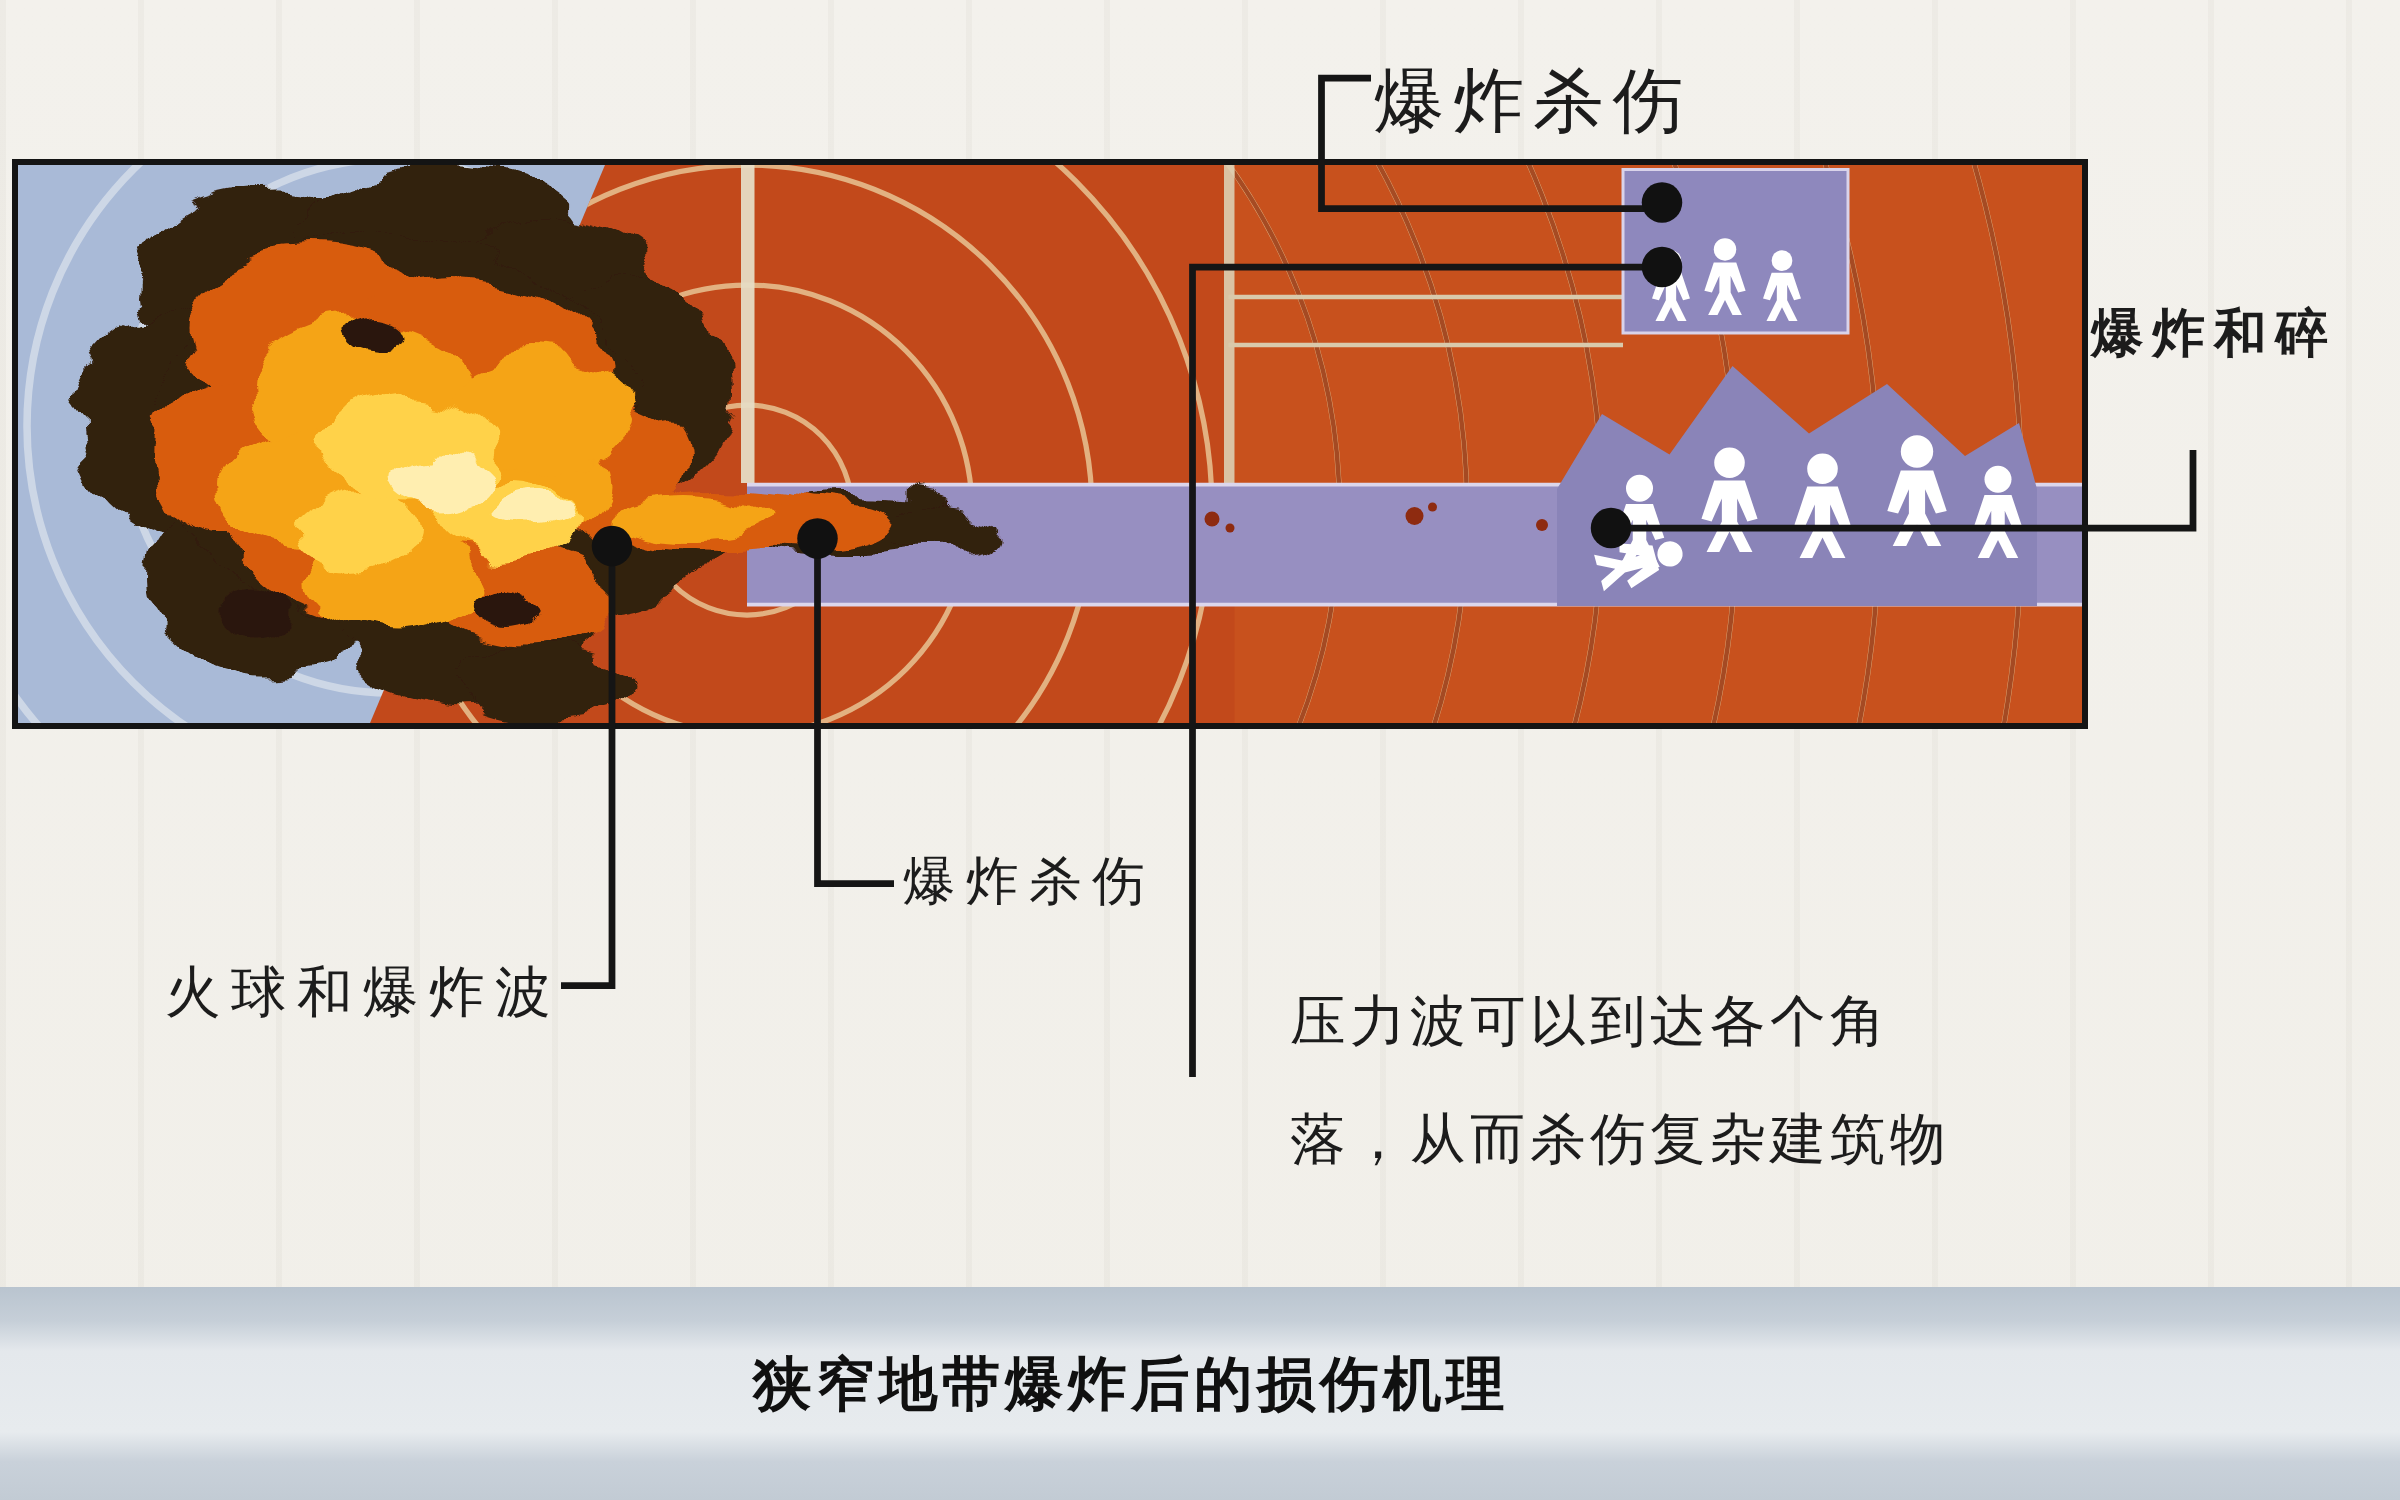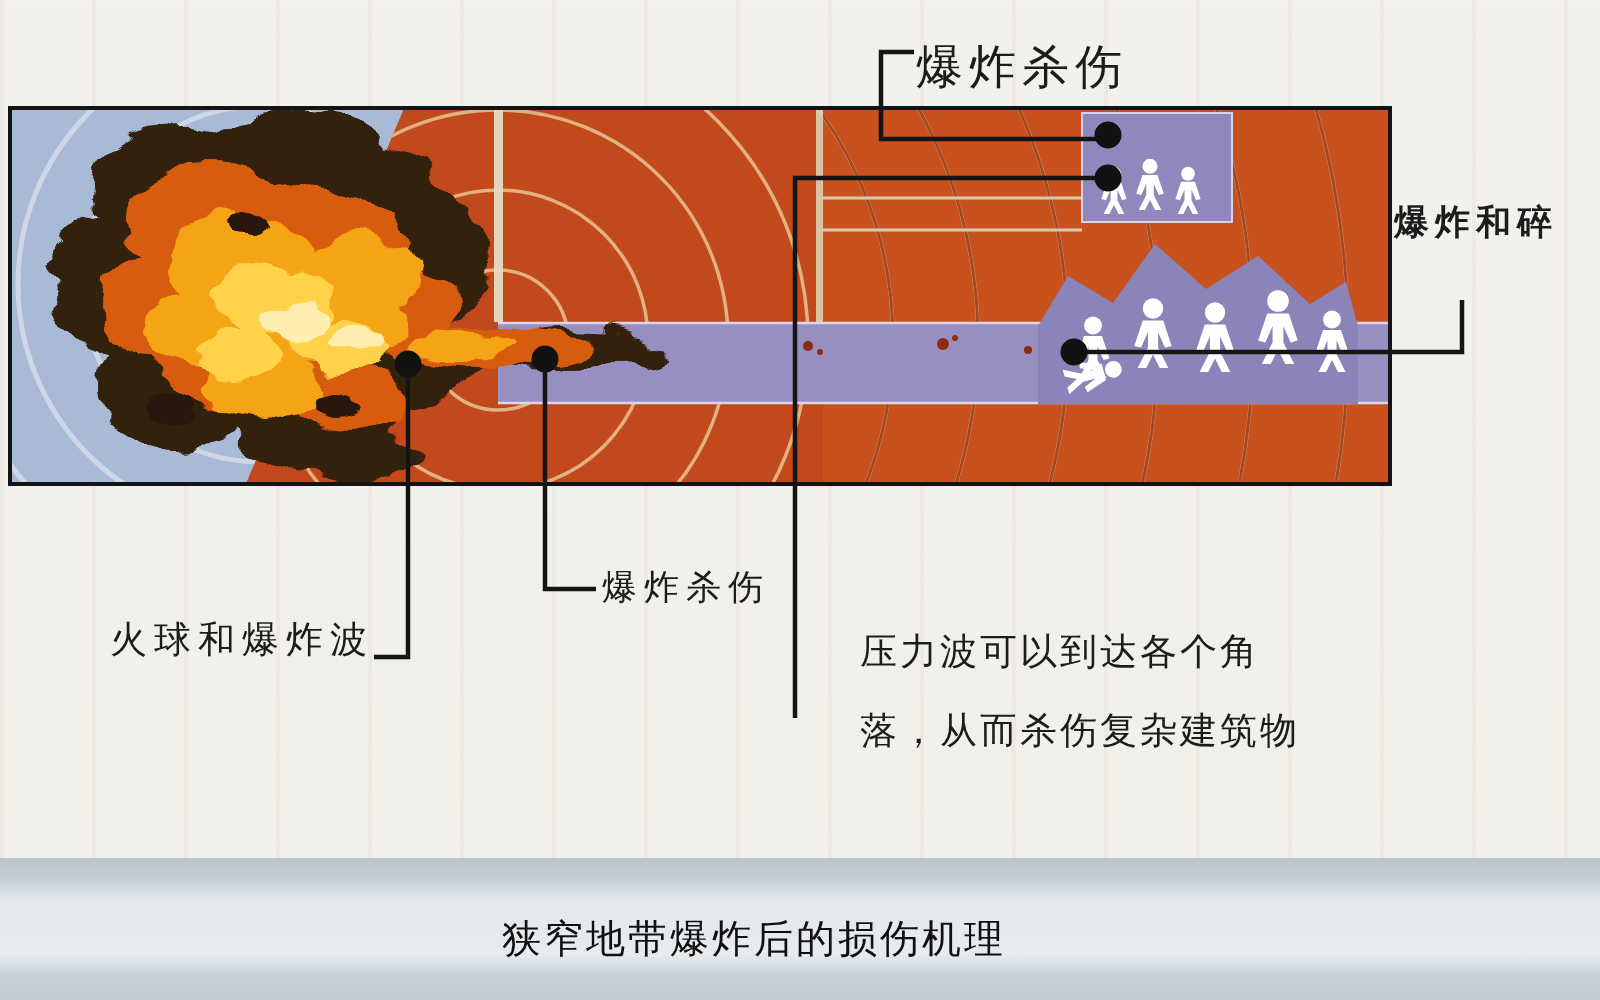--- a/index.html
+++ b/index.html
@@ -16,26 +16,26 @@
     position:absolute; left:0; top:858px; width:1600px; height:142px;
     background:linear-gradient(180deg,#b9c4cf 0%,#c6cfd8 16%,#e4e8ec 30%,#e7ebee 68%,#c9d1da 82%,#c2cbd4 100%);
   }
   .illustration { position:absolute; left:8px; top:106px; width:1384px; height:380px; }
   .illustration svg { display:block; }
   .callout-layer { position:absolute; left:0; top:0; width:1600px; height:1000px; pointer-events:none; }
   .label { position:absolute; color:#1c1c1c; white-space:nowrap; }
   .label-blast-kill   { left:916px;  top:36px;  font-size:47px; letter-spacing:6px; }
   .label-blast-frag   { left:1394px; top:188px; font-size:35px; letter-spacing:6px; line-height:70px;font-weight:bold; }
   .label-thermobaric  { left:602px;  top:564px; font-size:35px; letter-spacing:7px; }
-  .label-fireball     { left:110px;  top:605px; font-size:37px; letter-spacing:7px; line-height:70px; }
-  .label-pressure     { left:860px;  top:612px; font-size:37px; letter-spacing:3px; line-height:79px; }
+  .label-fireball     { left:110px;  top:628px; font-size:37px; letter-spacing:7px; line-height:70px; }
+  .label-pressure     { left:860px;  top:642px; font-size:37px; letter-spacing:3px; line-height:79px; }
   .caption {
     position:absolute; left:502px; top:896px;
-    font-family:"Liberation Sans", sans-serif; font-weight:400;
-    font-size:39px; letter-spacing:3px; color:#101010;margin-top:16px;
+    font-family:"Liberation Sans", sans-serif; font-weight:700;
+    font-size:39px; letter-spacing:3px; color:#101010;
   }
 </style>
 </head>
 <body>
 
 <div class="page">
 
   <div class="bottom-band"></div>
 
   <div class="illustration">

